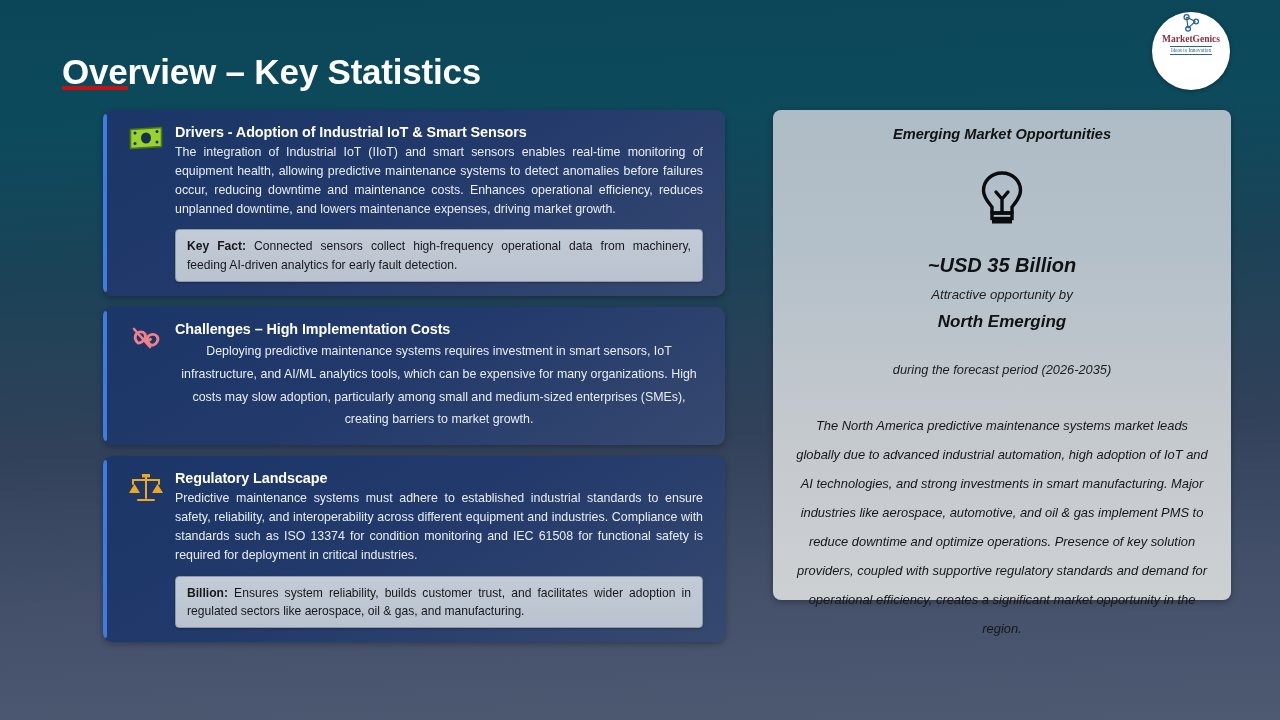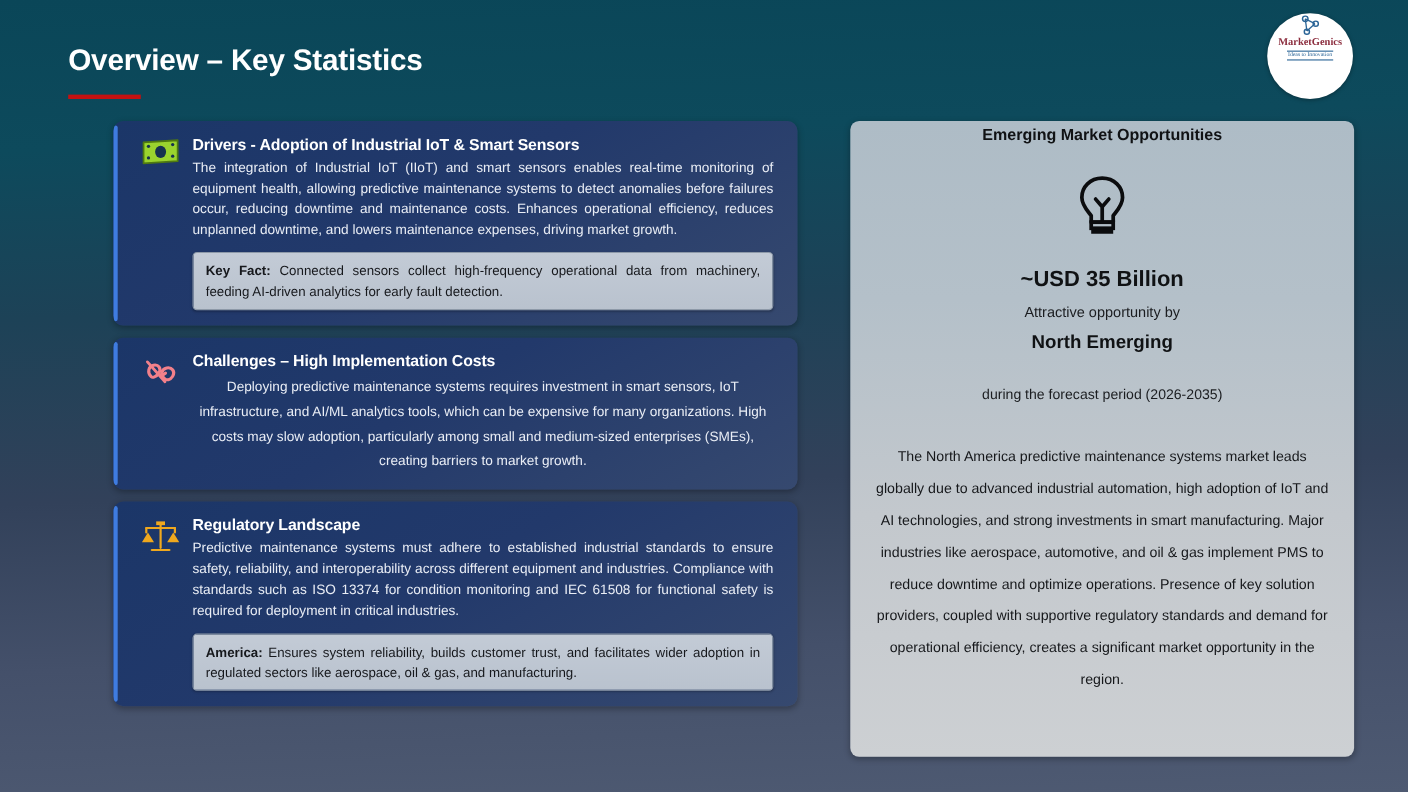--- a/index.html
+++ b/index.html
@@ -6,22 +6,22 @@
   html,body { width:1280px; height:720px; }
   body {
     font-family:"Liberation Sans", sans-serif;
     background: linear-gradient(178deg, #0a4658 0%, #0d4a5c 18%, #1d4257 38%, #32415a 60%, #44506a 80%, #4e5a72 100%);
     overflow:hidden;
     position:relative;
   }
 
   
   #slide-title {
-    position:absolute; left:62px; top:40px;
-    font-size:27px; font-weight:bold; color:#ffffff;
+    position:absolute; left:62px; top:52px;
+    font-size:35px; font-weight:bold; color:#ffffff;
     letter-spacing:-0.2px;
   }
   #title-underline {
     position:absolute; left:62px; top:86px;
     width:66px; height:4px; background:#c41111;
   }
 
   
   #logo {
     position:absolute; right:50px; top:12px;
@@ -85,26 +85,27 @@
     padding:7px 11px;
     font-size:12.1px; color:#16181c; line-height:1.5;
     text-align:justify;
     box-shadow:0 1px 2px rgba(0,0,0,.25);
   }
   .note-box b { font-weight:bold; }
 
   
   #right-panel {
     position:absolute; left:773px; top:110px;
-    width:458px; height:578px;
+    width:458px; height:490px;
     border-radius:8px;
     background:linear-gradient(180deg,#aebcc6 0%,#b4c0c9 28%, #c3c8cd 62%, #cdd0d3 100%);
     box-shadow:0 2px 6px rgba(0,0,0,.30);
-    padding:5px 22px 10px 22px;
+    padding:16px 22px 10px 22px;
     text-align:center;
+    font-style:italic;
   }
   #opportunity-heading {
     font-size:14.6px; font-weight:bold; color:#101214;
     margin-bottom:6px;
   }
   #bulb-wrap { margin:28px 0 26px 0; display:flex; justify-content:center; }
   #market-value {
     font-size:20px; font-weight:bold; color:#101214; margin-bottom:10px;
   }
   #attractive-line {
@@ -199,21 +200,21 @@
           <path d="M30 12 L35.5 21 L24.5 21 Z" transform="translate(-1.5,0)" fill="#f0a81e"></path>
           <rect x="13" y="2" width="8" height="3.4" fill="#f0a81e"></rect>
         </svg>
       </div>
       <div class="card-body">
         <div class="card-title">Regulatory Landscape</div>
         <div class="card-text">Predictive maintenance systems must adhere to established industrial standards to ensure safety, reliability, and interoperability across different equipment and industries. Compliance with standards such as ISO 13374 for condition monitoring and IEC 61508 for functional safety is required for deployment in critical industries.</div>
       </div>
     </div>
     <div class="note-box">
-      <b>America:</b><span> Ensures system reliability, builds customer trust, and facilitates wider adoption in regulated sectors like aerospace, oil &amp; gas, and manufacturing.</span>
+      <b>Billion:</b><span> Ensures system reliability, builds customer trust, and facilitates wider adoption in regulated sectors like aerospace, oil &amp; gas, and manufacturing.</span>
     </div>
   </div>
 
 </div>
 
 <div id="right-panel">
   <div id="opportunity-heading">Emerging Market Opportunities</div>
 
   <div id="bulb-wrap">
     <svg width="52" height="58" viewBox="0 0 52 58">

